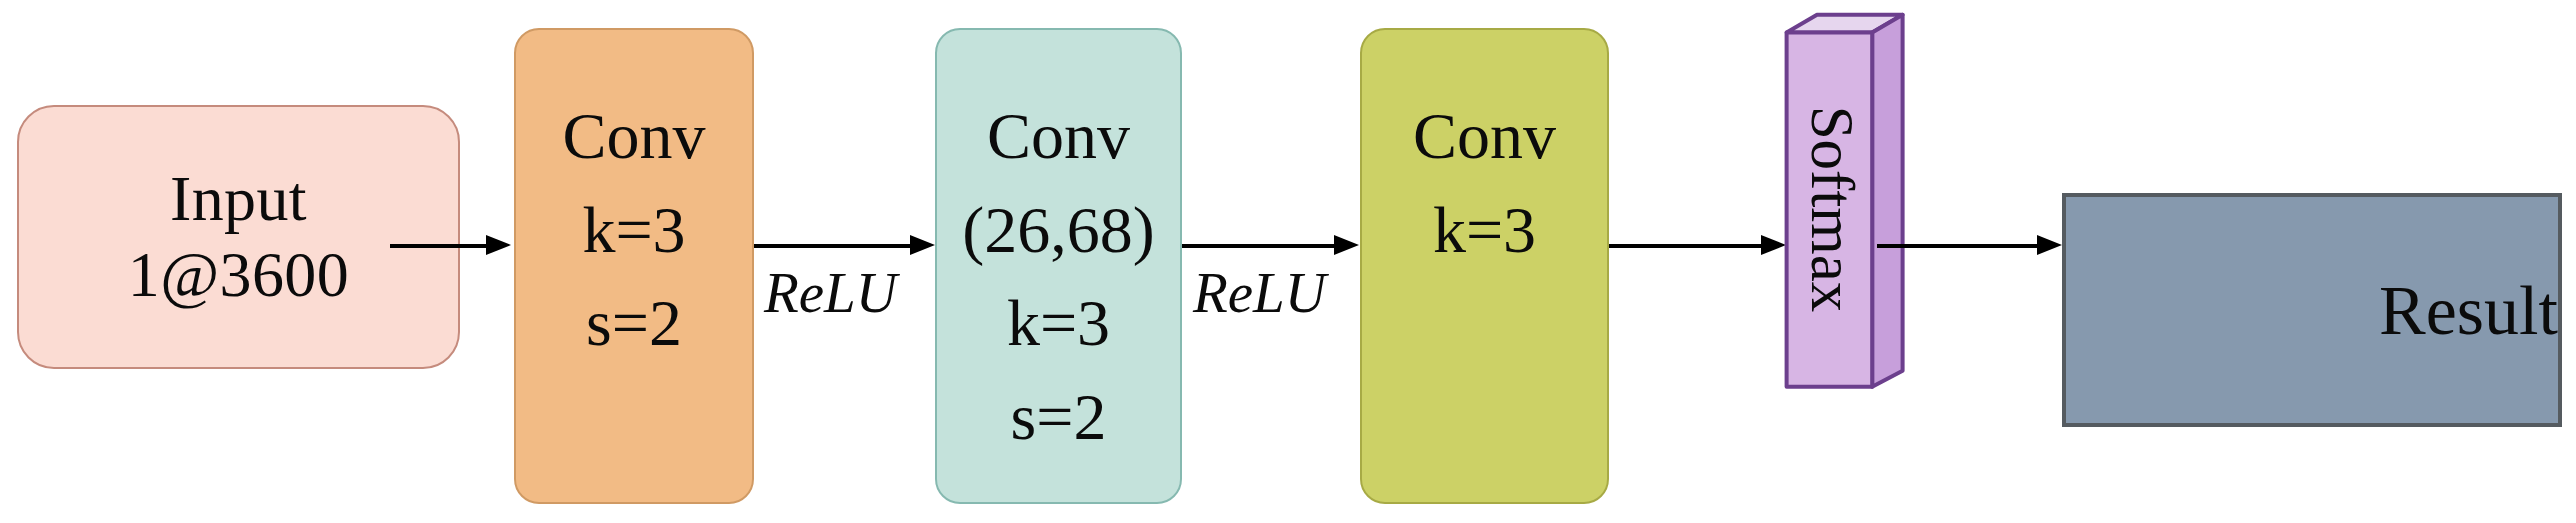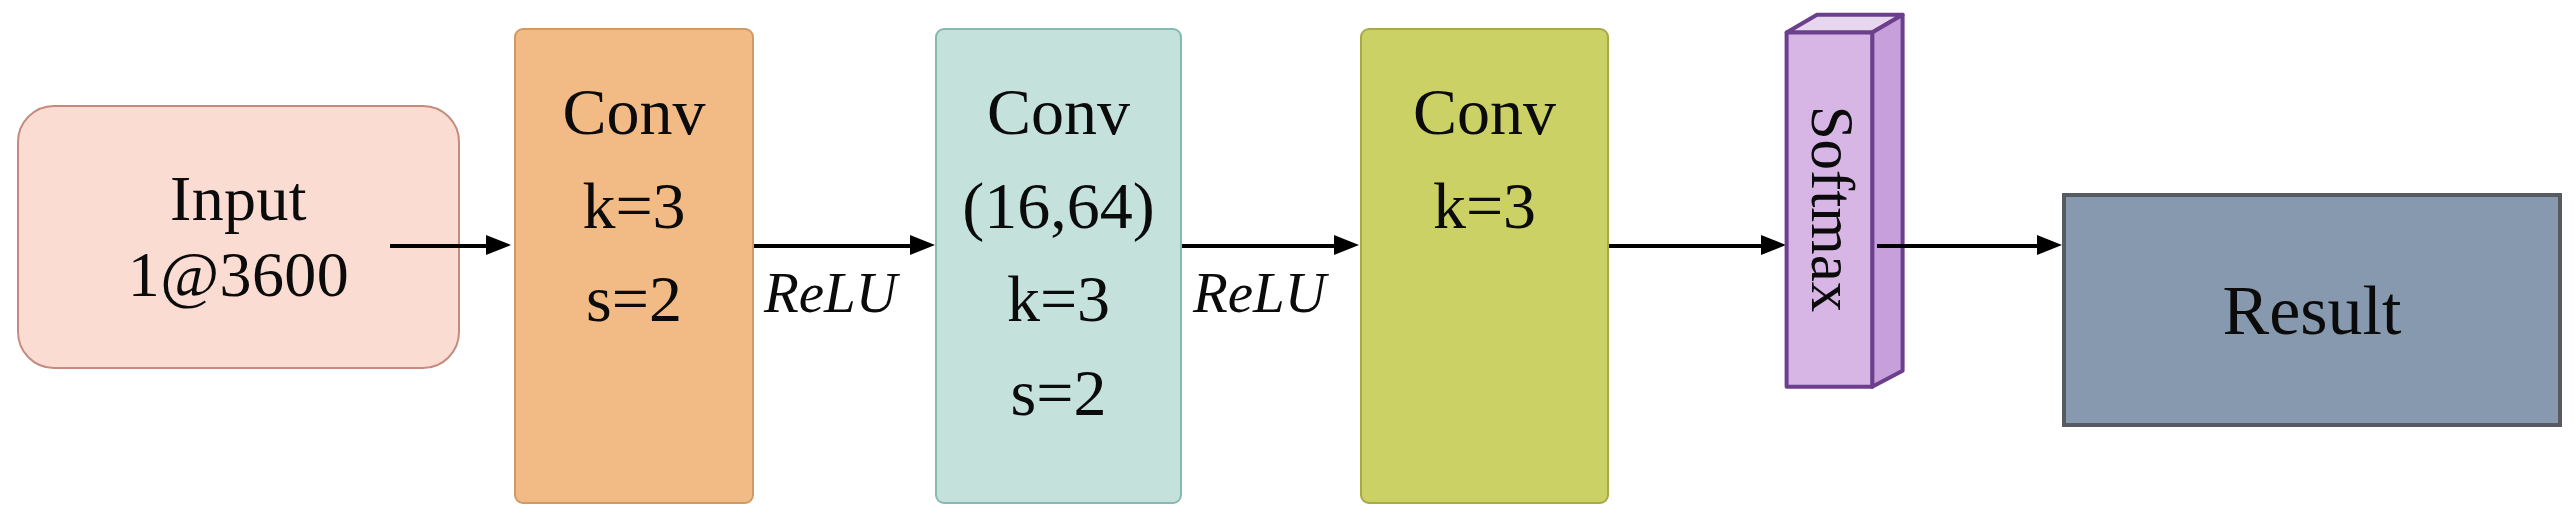--- a/index.html
+++ b/index.html
@@ -9,38 +9,38 @@
 
   .node{position:absolute;box-sizing:border-box;display:flex;flex-direction:column;
         align-items:center;justify-content:center;text-align:center;}
 
   
   #input-node{left:17px;top:105px;width:443px;height:264px;
       background:#fbdcd3;border:2.4px solid #c58b7d;border-radius:37px;}
   #input-node .ln{font-size:64px;line-height:1.18;letter-spacing:0.4px;}
 
   
-  .conv{top:28px;height:476px;border-radius:9px;border:2.4px solid;padding-top:35px;
+  .conv{top:28px;height:476px;border-radius:25px;border:2.4px solid;padding-top:59px;
         justify-content:flex-start;}
   .conv .ln{font-size:66px;line-height:1.42;white-space:nowrap;}
   #conv1{left:514px;width:240px;background:#f2bb85;border-color:#d09a64;}
   #conv2{left:935px;width:247px;background:#c4e2db;border-color:#86b9b0;}
   #conv3{left:1360px;width:249px;background:#ccd166;border-color:#a7aa45;}
 
   
   #softmax-node{position:absolute;left:1781px;top:9.6px;width:128px;height:392px;}
   #softmax-node svg{position:absolute;left:0;top:0;}
   #softmax-label{position:absolute;left:1787px;top:32px;width:91px;height:354px;
       display:flex;align-items:center;justify-content:center;}
   #softmax-label span{display:block;transform:rotate(90deg);transform-origin:center center;
       font-size:61px;white-space:nowrap;letter-spacing:0px;}
 
   
   #result-node{left:2062px;top:193px;width:500px;height:234px;
-      background:#8699ae;border:4px solid #555b60;}
+      background:#8699ae;border:4px solid #555b60;align-items:flex-end;}
   #result-node .ln{font-size:70px;line-height:1.1;}
 
   
   .arrow{position:absolute;height:21px;display:block;}
   .arrow .shaft{position:absolute;left:0;top:8.8px;height:4px;background:#000;}
   .arrow .head{position:absolute;top:0;width:0;height:0;
       border-top:10.4px solid transparent;border-bottom:10.4px solid transparent;
       border-left:25.6px solid #000;}
 
   .relu{position:absolute;font-size:57px;line-height:1;white-space:nowrap;font-style:italic;}
@@ -67,21 +67,21 @@
   </div>
 
   <div class="arrow" style="left:754px;top:235px;width:181px;">
     <div class="shaft" style="width:158px;"></div>
     <div class="head" style="left:156px;"></div>
   </div>
   <div class="relu" style="left:764px;top:264px;">ReLU</div>
 
   <div class="node conv" id="conv2">
     <div class="ln">Conv</div>
-    <div class="ln">(16,64)</div>
+    <div class="ln">(26,68)</div>
     <div class="ln">k=3</div>
     <div class="ln">s=2</div>
   </div>
 
   <div class="arrow" style="left:1182px;top:235px;width:177px;">
     <div class="shaft" style="width:154px;"></div>
     <div class="head" style="left:152px;"></div>
   </div>
   <div class="relu" style="left:1193px;top:264px;">ReLU</div>
 

